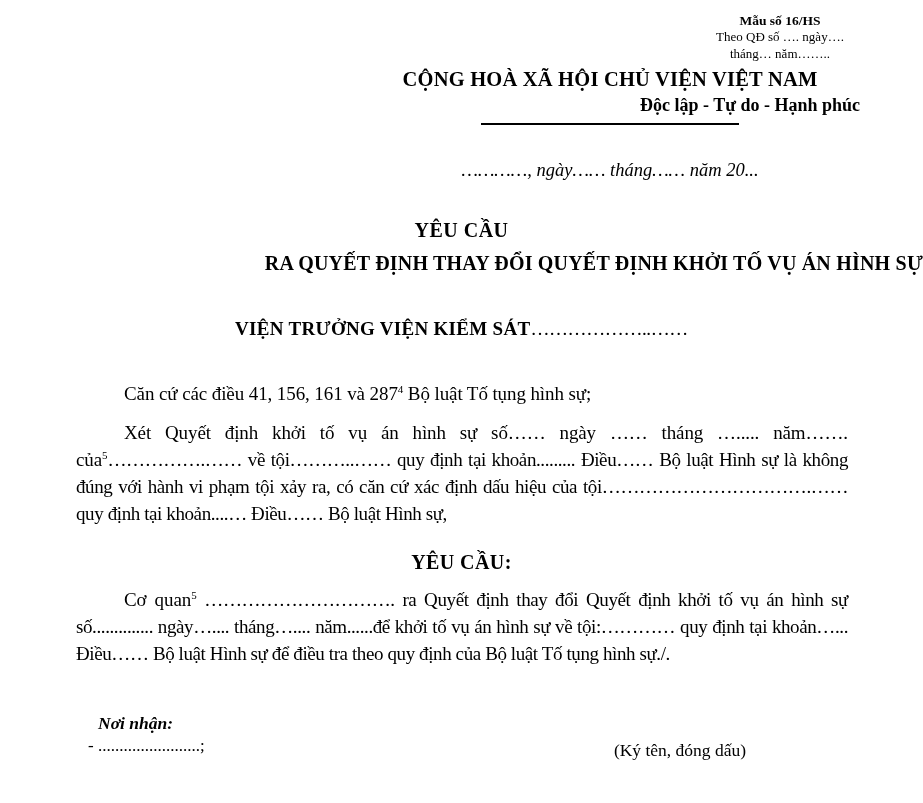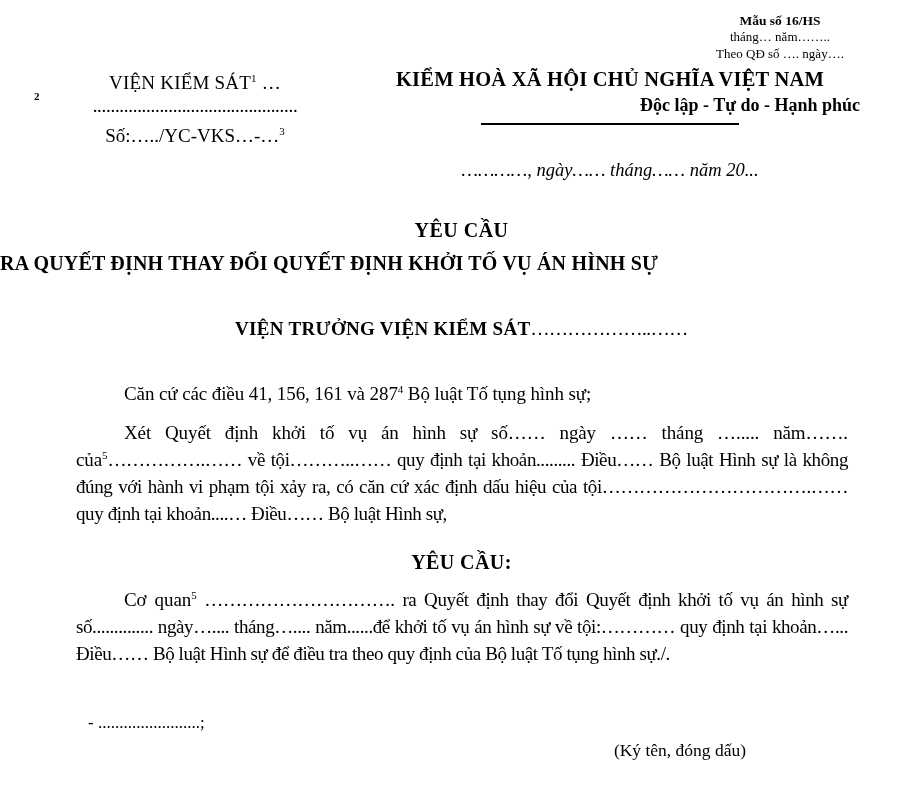--- a/index.html
+++ b/index.html
@@ -120,21 +120,21 @@
     text-align: center;
     font-weight: bold;
     font-size: 20px;
     letter-spacing: .5px;
   }
   .title-sub {
     position: absolute;
     left: 0;
     top: 252px;
     width: 923px;
-    text-align: left;
+    text-align: right;
     font-weight: bold;
     font-size: 20px;
     letter-spacing: .2px;
   }
 
   
   .addressee {
     position: absolute;
     left: 0;
     top: 318px;
@@ -225,32 +225,27 @@
     margin-top: 28px;
   }
 </style>
 </head>
 <body>
 
 <div class="page">
 
   <div class="form-ref">
     <div class="code">Mẫu số 16/HS</div>
+    <div class="ref-line">Theo QĐ số …. ngày….</div>
     <div class="ref-line">tháng… năm……..</div>
-    <div class="ref-line">Theo QĐ số …. ngày….</div>
-  </div>
-
-  <div class="agency-block">
-    <div class="agency-name"><span>VIỆN KIỂM SÁT</span><sup>1</sup><span> …</span></div>
-    <div class="agency-blank"><span class="sup-lead">2</span><span>..............................................</span></div>
-    <div class="doc-number"><span>Số:…../YC-VKS…-…</span><sup>3</sup></div>
-  </div>
+  </div>
+
 
   <div class="national">
-    <div class="country">KIỂM HOÀ XÃ HỘI CHỦ NGHĨA VIỆT NAM</div>
+    <div class="country">CỘNG HOÀ XÃ HỘI CHỦ VIỆN VIỆT NAM</div>
     <div class="motto">Độc lập - Tự do - Hạnh phúc</div>
     <div class="rule"></div>
   </div>
 
   <div class="dateline">…………, ngày…… tháng…… năm 20...</div>
 
   <div class="title-main">YÊU CẦU</div>
   <div class="title-sub">RA QUYẾT ĐỊNH THAY ĐỔI QUYẾT ĐỊNH KHỞI TỐ VỤ ÁN HÌNH SỰ</div>
 
   <div class="addressee"><span class="lead">VIỆN TRƯỞNG VIỆN KIỂM SÁT</span><span class="dots">………………..……</span></div>
@@ -260,20 +255,21 @@
     <p class="body-par spaced"><span>Xét Quyết định khởi tố vụ án hình sự số…… ngày …… tháng …..... năm……. của</span><sup>5</sup><span class="dots-fill">…………….…… về tội………..…… quy định tại khoản......... Điều…… Bộ luật Hình sự là không đúng với hành vi phạm tội xảy ra, có căn cứ xác định dấu hiệu của tội…………………………….…… quy định tại khoản....… Điều…… Bộ luật Hình sự,</span></p>
   </div>
 
   <div class="yeucau-heading">YÊU CẦU:</div>
 
   <div class="body-wrap-2">
     <p class="body-par"><span>Cơ quan</span><sup>5</sup><span class="dots-fill"> …………………………. ra Quyết định thay đổi Quyết định khởi tố vụ án hình sự số.............. ngày….... tháng….... năm......để khởi tố vụ án hình sự về tội:………… quy định tại khoản…... Điều…… Bộ luật Hình sự để điều tra theo quy định của Bộ luật Tố tụng hình sự./.</span></p>
   </div>
 
   <div class="recipients">
+    <div class="rec-title">Nơi nhận:</div>
     <div class="rec-item">- ........................;</div>
   </div>
 
   <div class="signature">
     <div class="sig-note">(Ký tên, đóng dấu)</div>
   </div>
 
 </div>
 
 </body></html>

